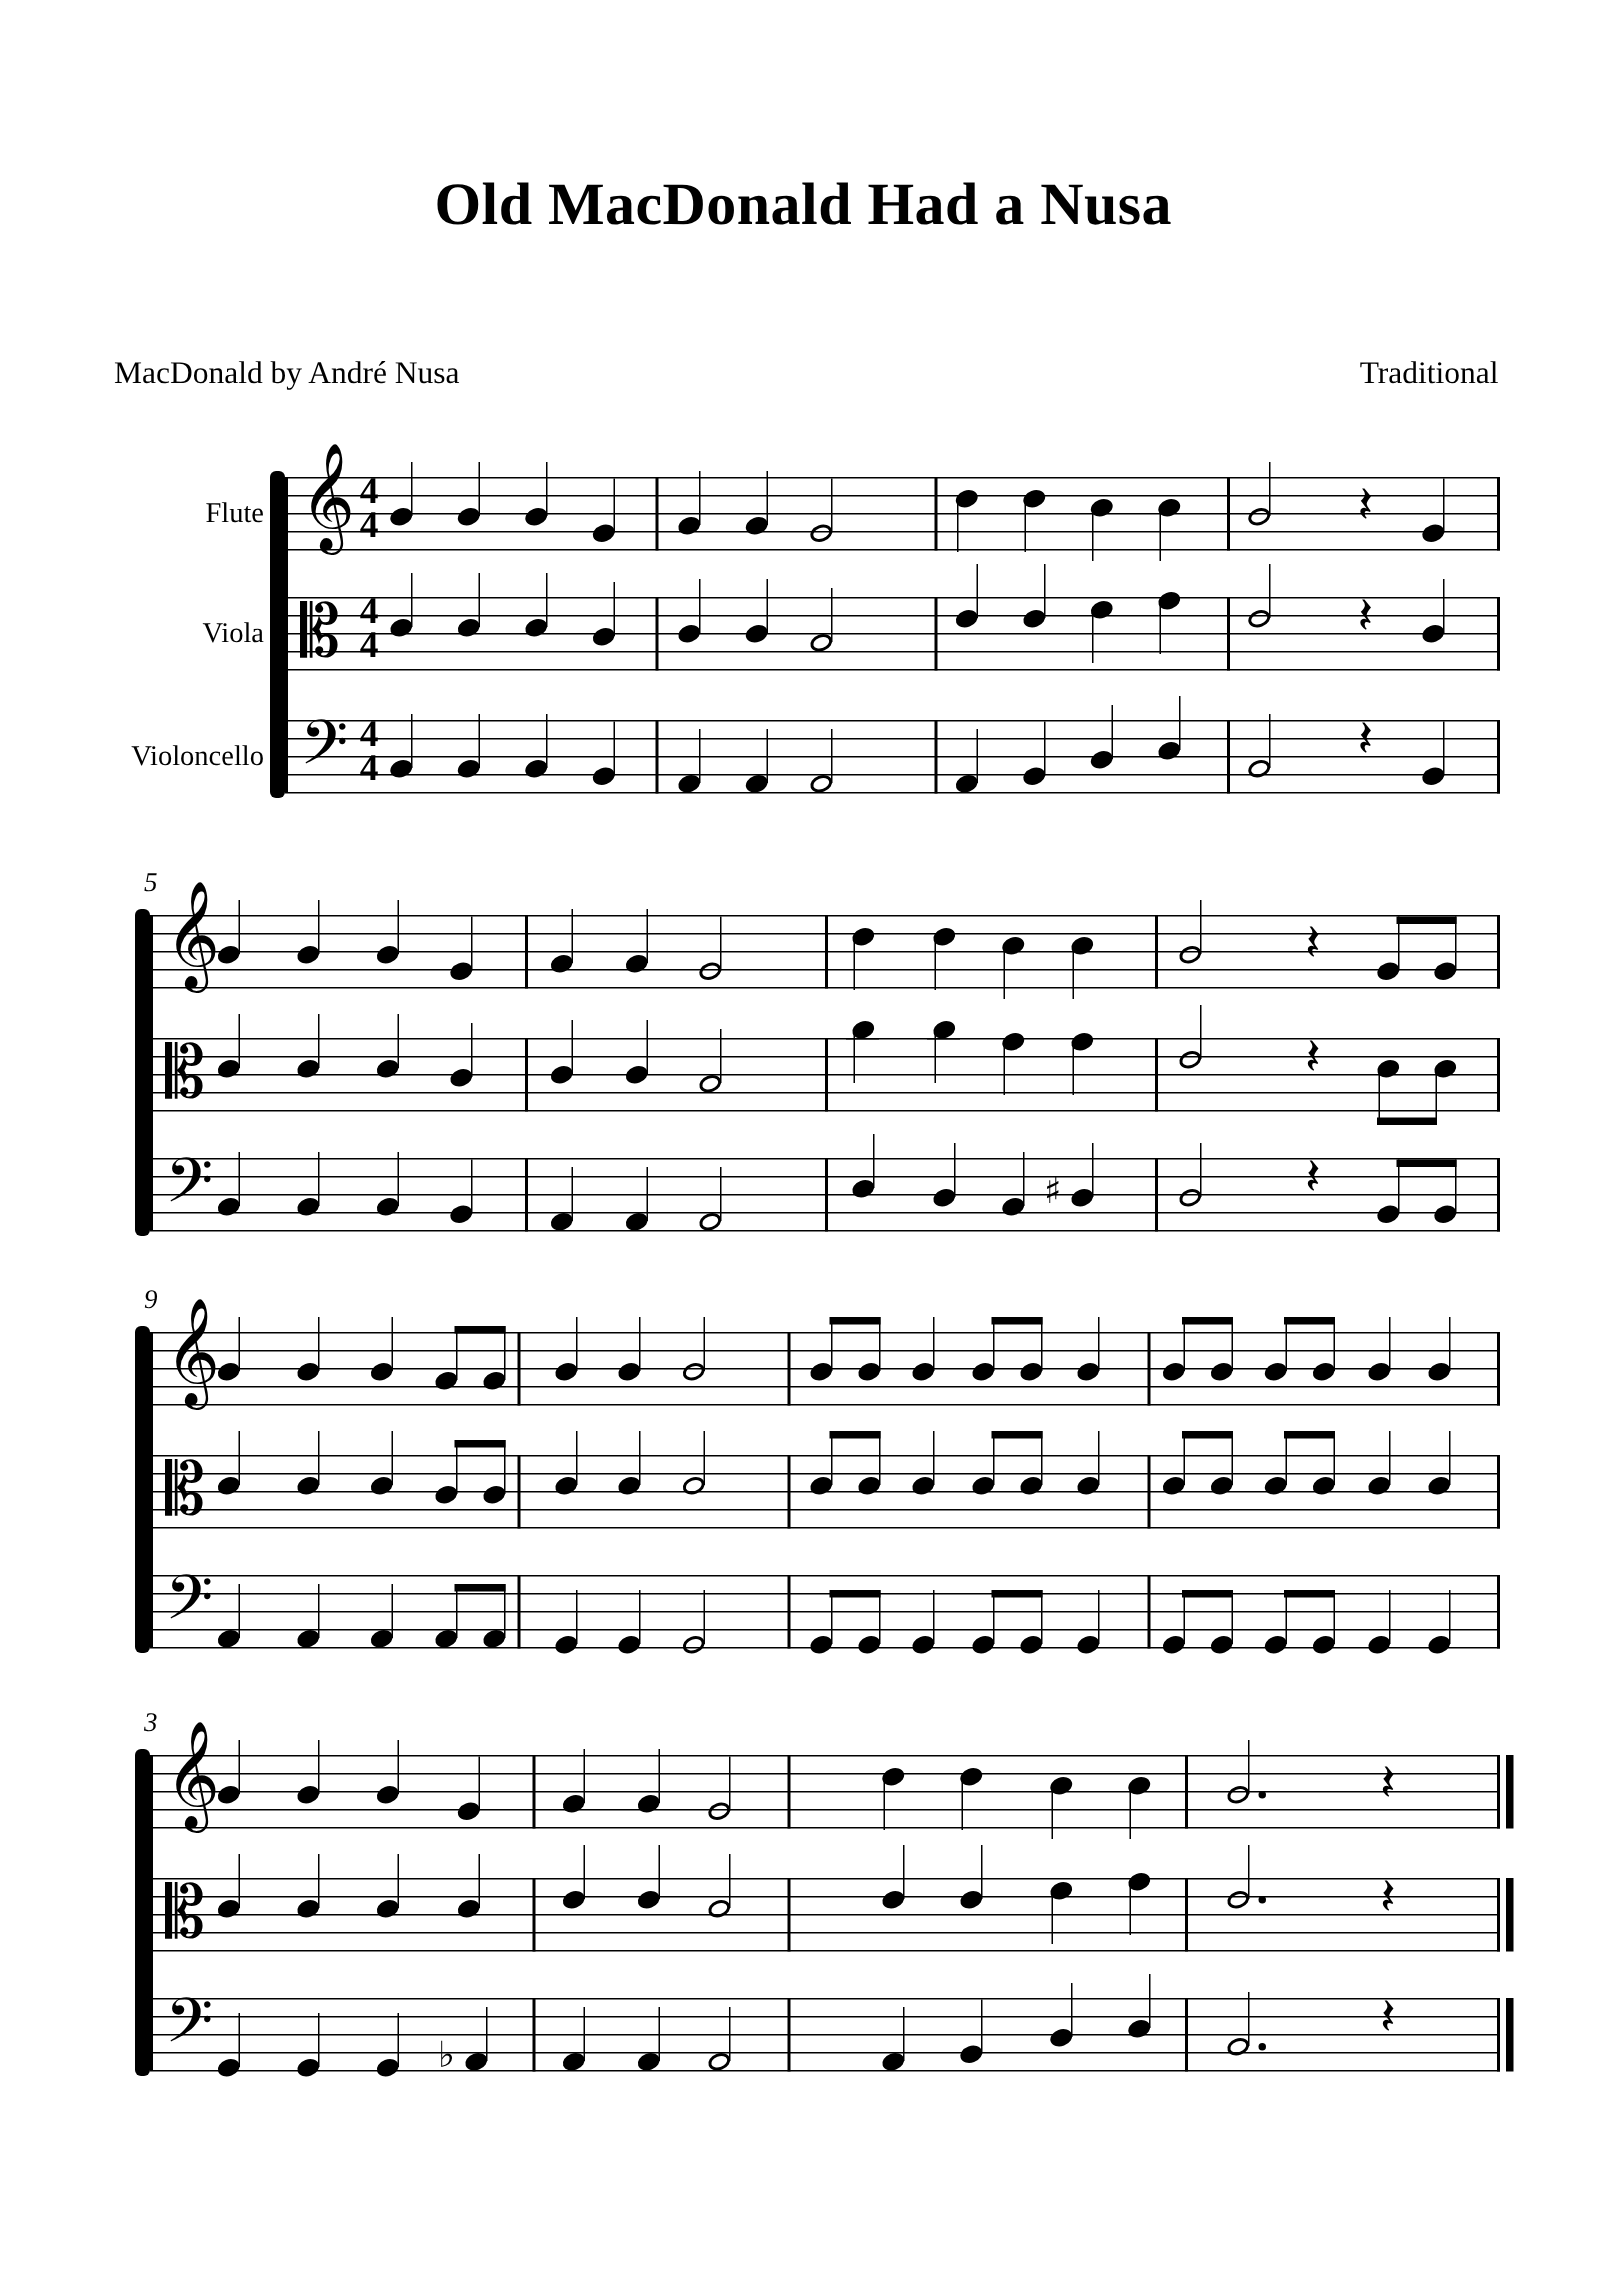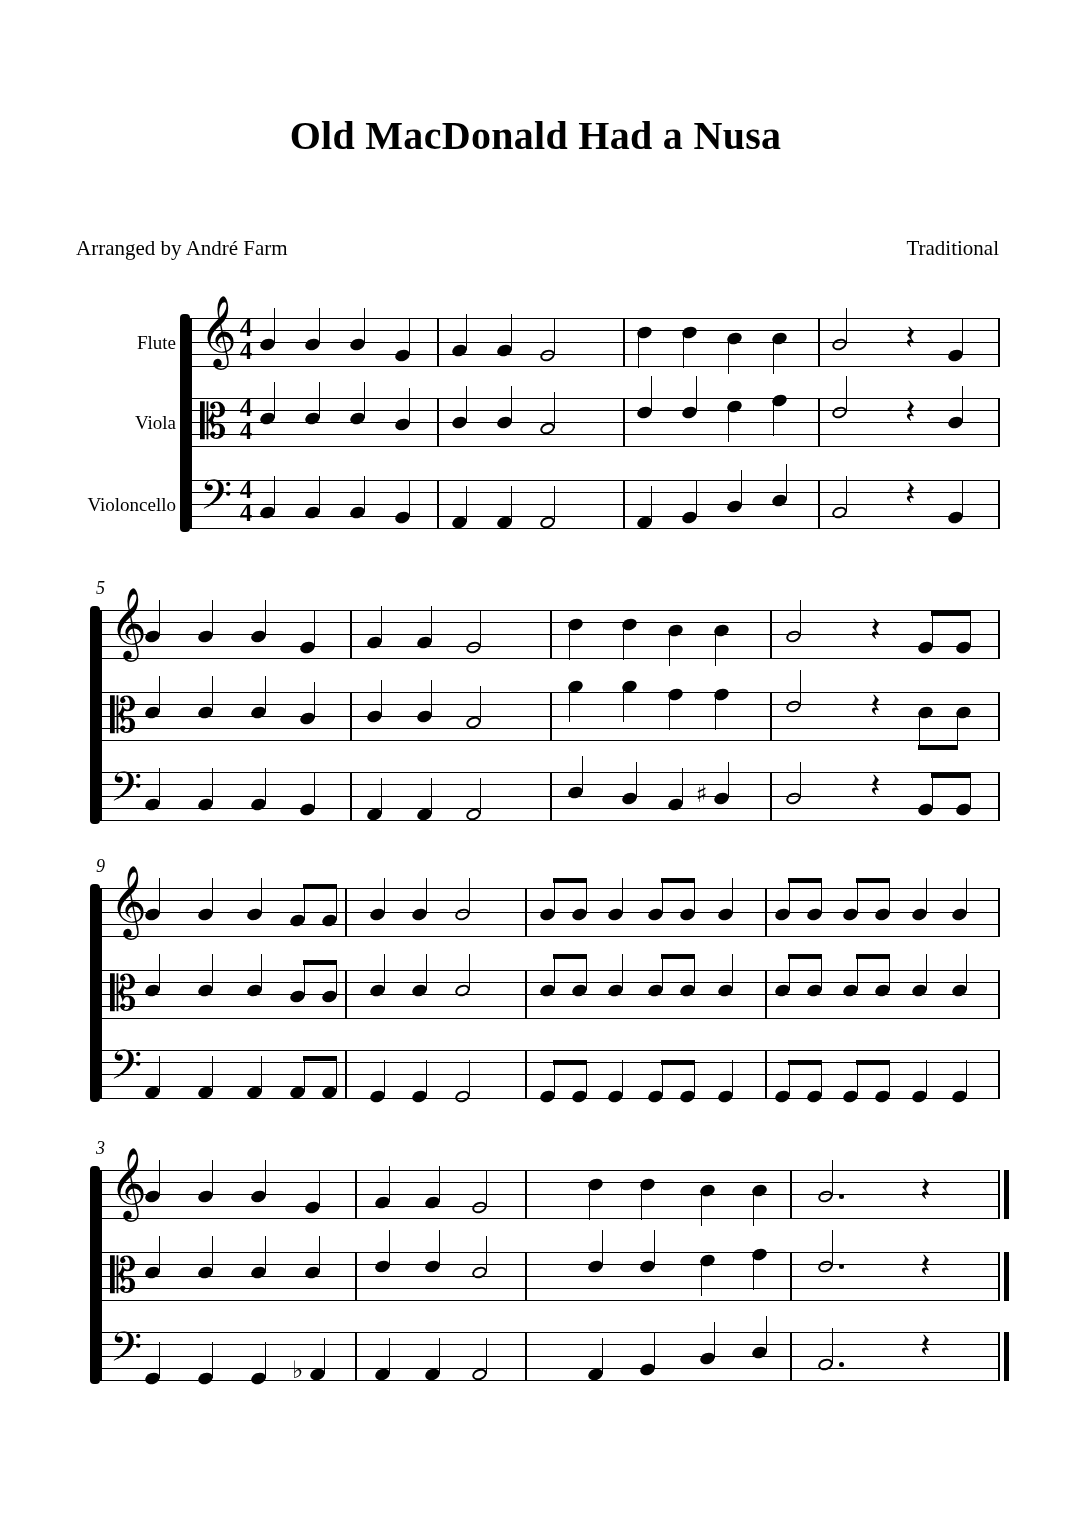--- a/index.html
+++ b/index.html
@@ -181,21 +181,21 @@
     background: #000;
     width: 22px;
   }
 </style>
 </head>
 <body>
 
 <div class="page">
 
   <div class="title">Old MacDonald Had a Nusa</div>
-  <div class="arranger">Arranged by André Farm</div>
+  <div class="arranger">MacDonald by André Nusa</div>
   <div class="composer">Traditional</div>
 
   <div id="score-root">
       <div class="system" style="top: 300px; height: 260px;">
         <div class="brace" style="left: 180px; top: 14px; height: 218px;"></div>
         <div class="barline" style="left: 190px; top: 18px; height: 210px;"></div>
         <div class="staff" style="left: 190px; top: 18px; width: 810px;">
           <div class="ln"></div>
           <div class="ln"></div>
           <div class="ln"></div>

